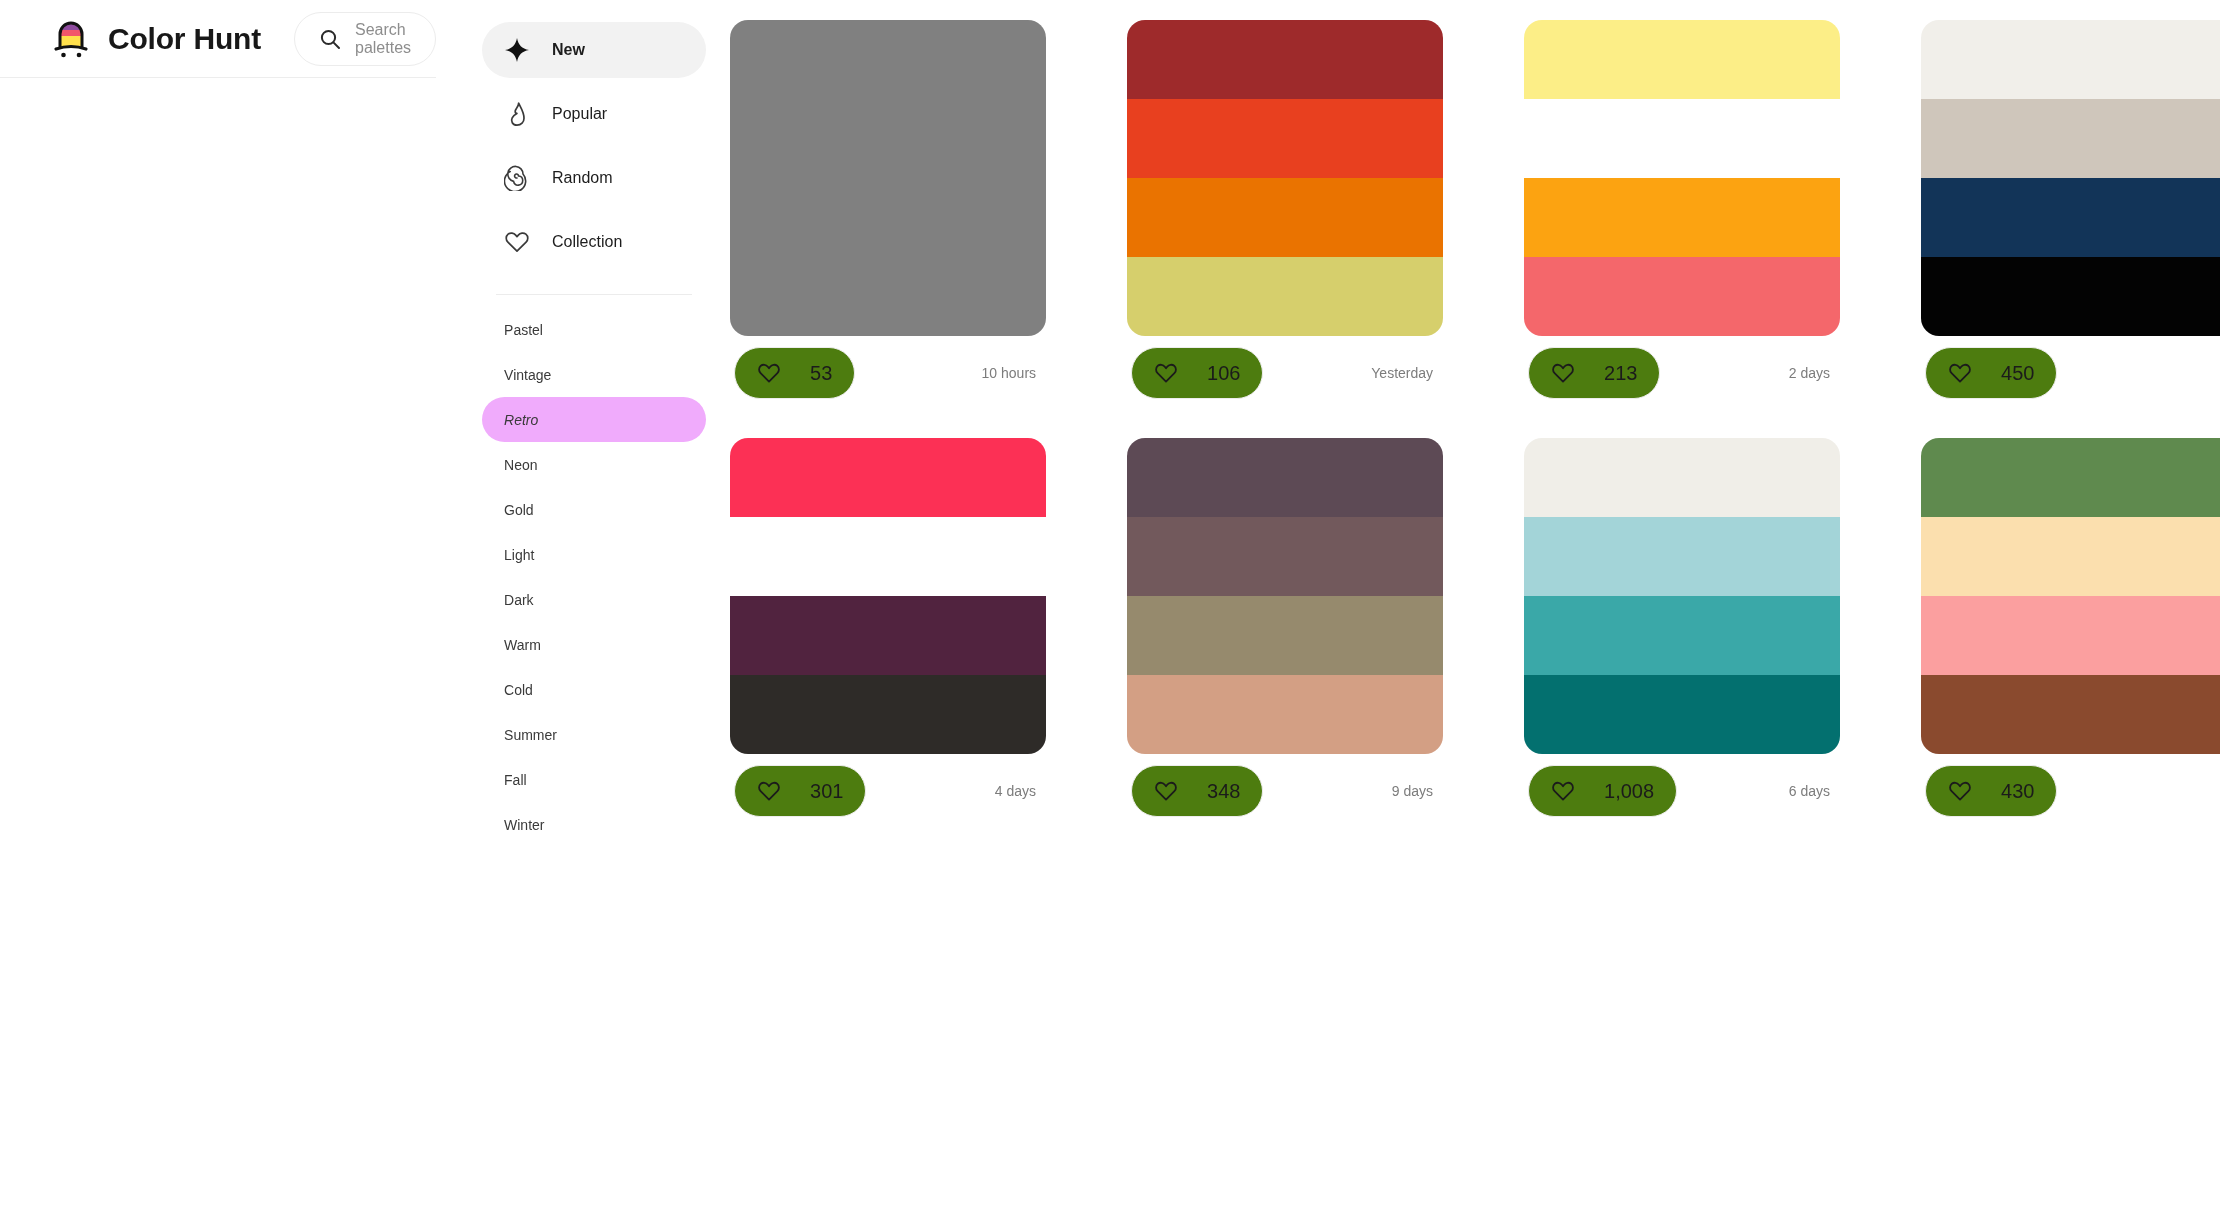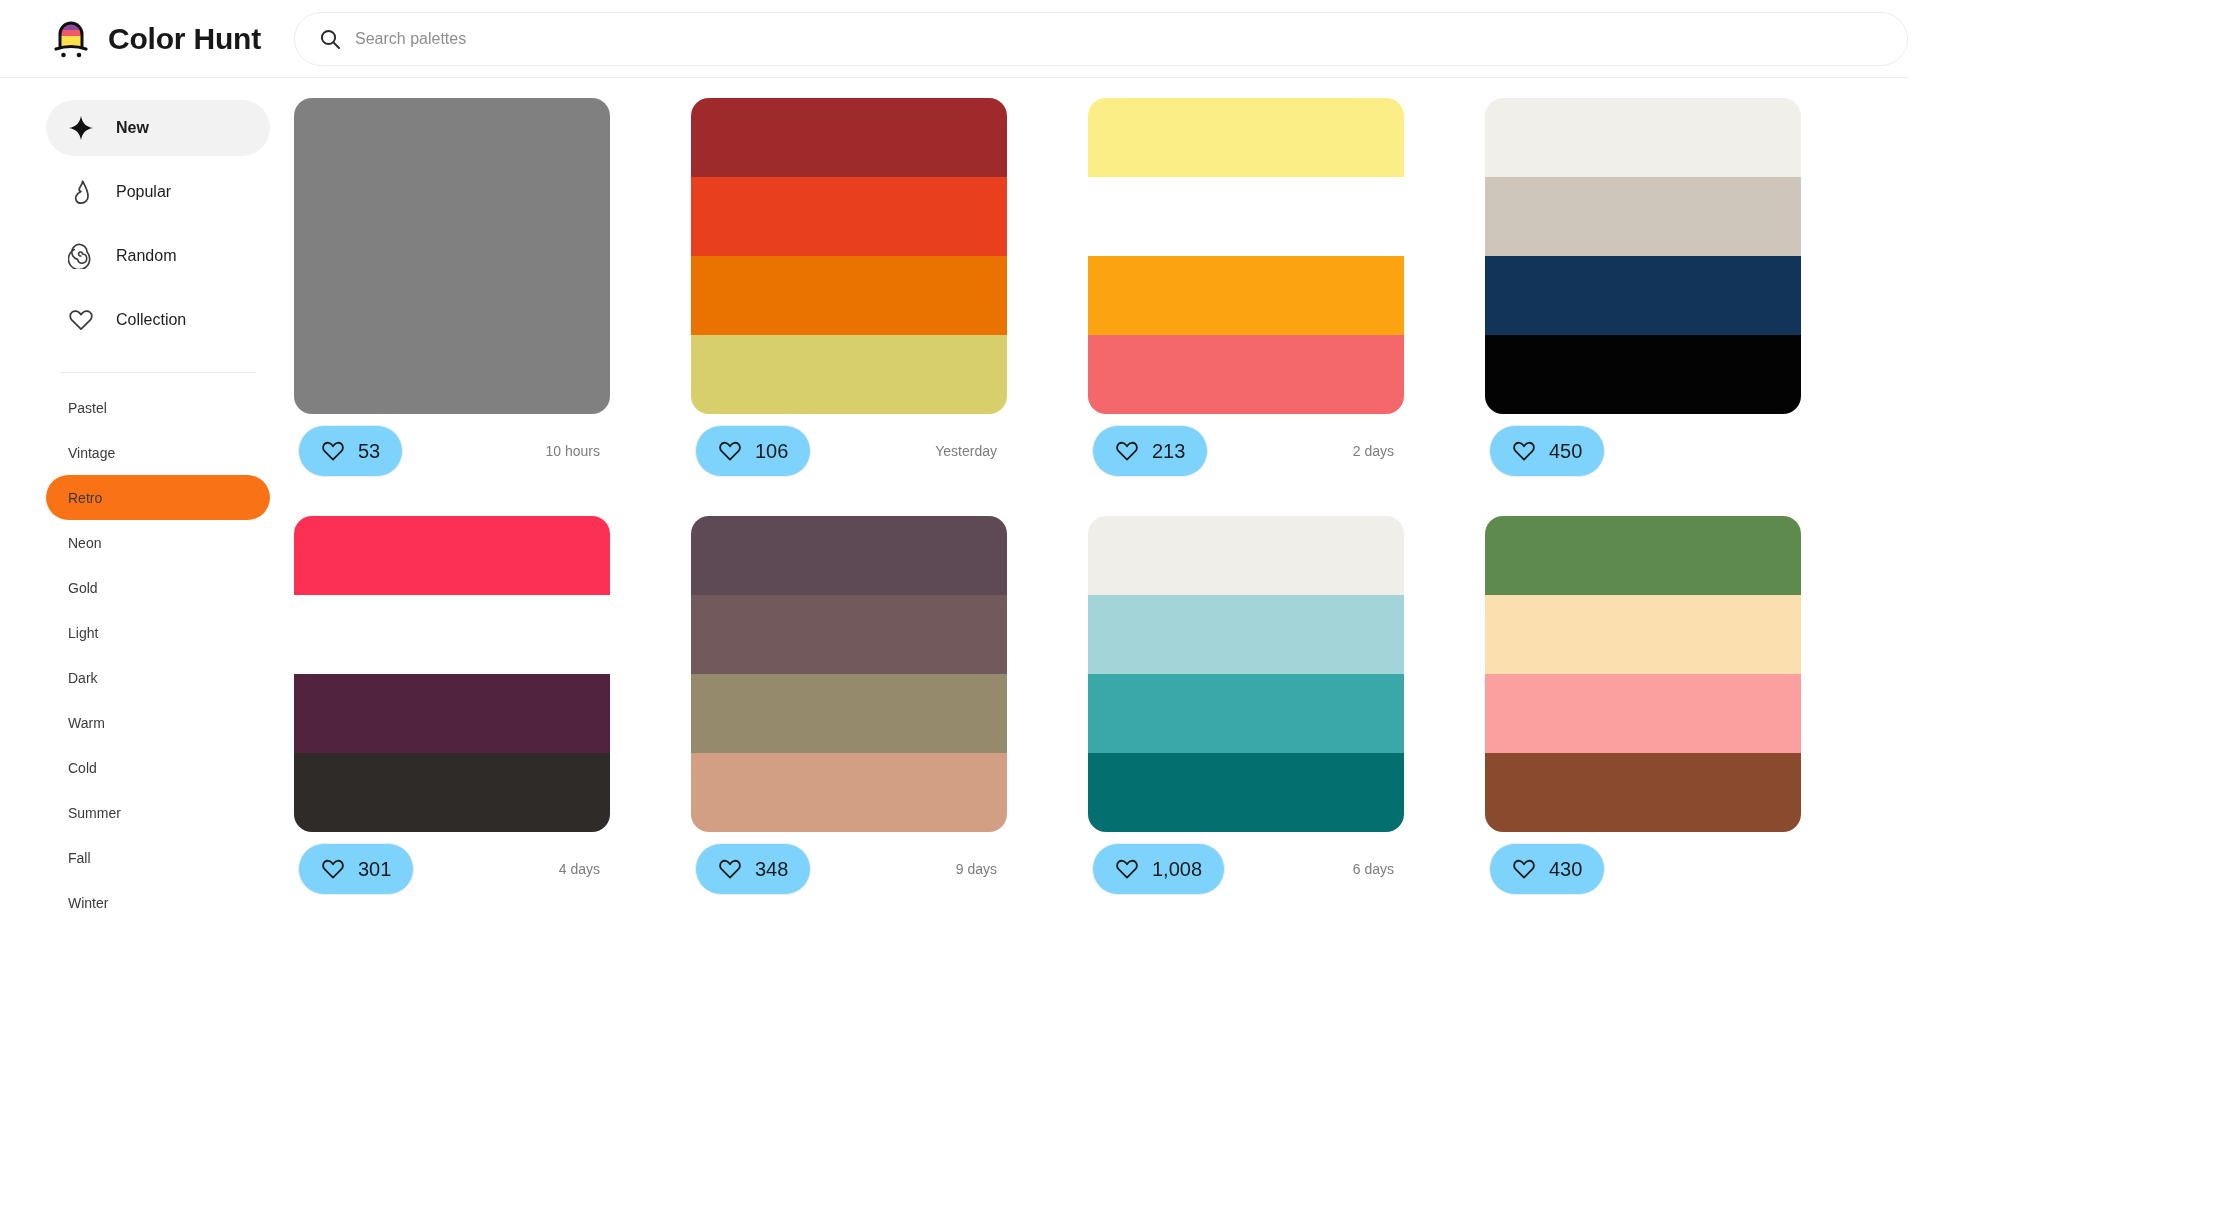--- a/index.html
+++ b/index.html
@@ -2,21 +2,21 @@
 <html><head>
 <meta charset="utf-8">
 <style>
   * { box-sizing: border-box; margin: 0; padding: 0; }
   html, body {
     width: 2220px; height: 1224px;
     background: #ffffff;
     font-family: "Liberation Sans", sans-serif;
     overflow: hidden;
   }
-  #app { width: 1908px; height: 1224px; display: flex; flex-direction: column; }
+  #app { width: 1908px; height: 1224px; display: flex; }
 
   
   .header {
     height: 78px; flex: 0 0 78px;
     display: flex; align-items: center;
     border-bottom: 1px solid #ededed;
     background: #fff;
   }
   .brand {
     width: 294px; flex: 0 0 294px;
@@ -58,21 +58,21 @@
   .nav-label { font-size: 16px; color: #1d1d1d; white-space: nowrap; }
   .nav-item.active .nav-label { font-weight: bold; }
 
   .divider { height: 1px; background: #ececec; margin: 16px 14px 12px 14px; }
 
   .tag-list { display: flex; flex-direction: column; }
   .tag-item {
     height: 45px; display: flex; align-items: center;
     padding: 0 22px; border-radius: 23px; cursor: pointer;
   }
-  .tag-item.active { background: #f97316; }
+  .tag-item.active { background: #f0abfc; font-style: italic; }
   .tag-label { font-size: 14px; color: #3a3a3a; white-space: nowrap; }
 
   
   .main { flex: 1; overflow: hidden; padding: 20px 0 0 0; }
   .grid {
     display: grid;
     grid-template-columns: repeat(4, 316px);
     column-gap: 81px; row-gap: 28px;
     padding-left: 0px;
   }
@@ -81,22 +81,22 @@
     height: 316px; border-radius: 18px; overflow: hidden;
     display: flex; flex-direction: column;
   }
   .swatch { flex: 1 1 25%; width: 100%; }
   .card-foot {
     height: 74px; display: flex; align-items: center;
     justify-content: space-between; padding: 0 4px;
   }
   .like-btn {
     height: 52px; min-width: 92px;
-    border: 1px solid #ededed; border-radius: 26px; background: #7dd3fc;
-    display: inline-flex; align-items: center; gap: 13px;
+    border: 1px solid #ededed; border-radius: 26px; background: #4d7c0f;
+    display: inline-flex; align-items: center; gap: 29px;
     padding: 0 22px; cursor: pointer;
   }
   .heart-icon { width: 24px; height: 24px; flex: 0 0 24px; display: block; }
   .like-count { font-size: 20px; color: #1b1b1b; white-space: nowrap; }
   .time-label { font-size: 14px; color: #7c7c7c; white-space: nowrap; padding-right: 6px; }
 </style>
 </head>
 <body>
 
 <div id="app">

